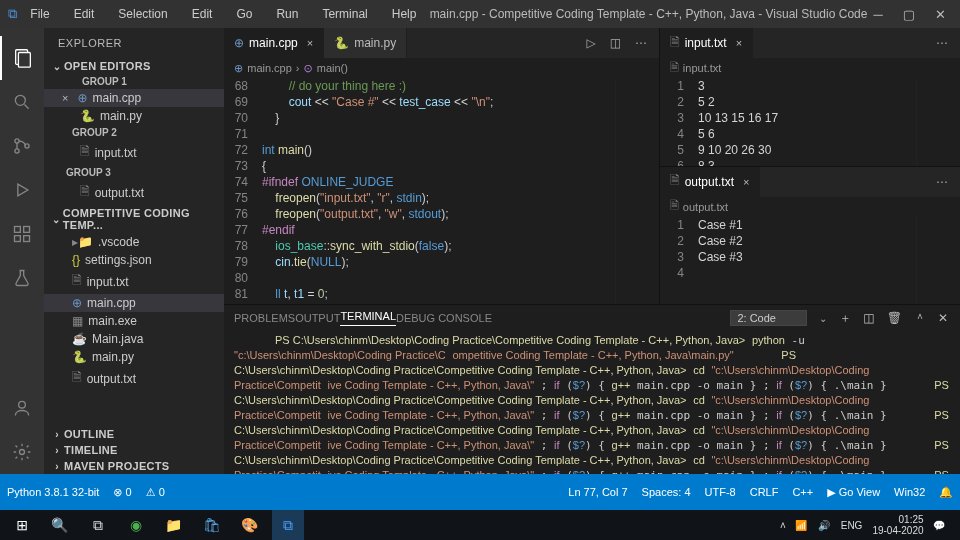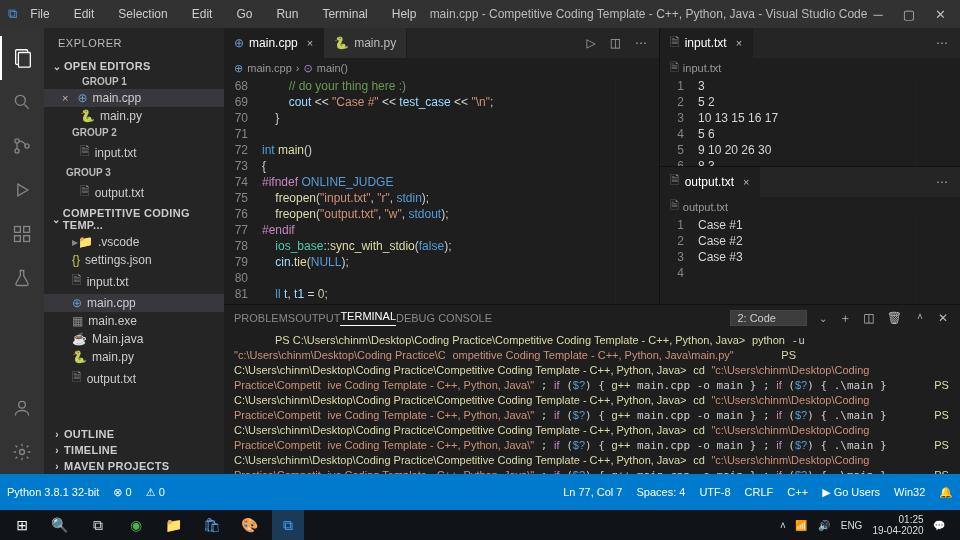--- a/index.html
+++ b/index.html
@@ -385,21 +385,21 @@
       <div class="sb-item">Python 3.8.1 32-bit</div>
       <div class="sb-item">⊗ 0</div>
       <div class="sb-item">⚠ 0</div>
     </div>
   <div class="sb-right" id="sb-right">
       <div class="sb-item">Ln 77, Col 7</div>
       <div class="sb-item">Spaces: 4</div>
       <div class="sb-item">UTF-8</div>
       <div class="sb-item">CRLF</div>
       <div class="sb-item">C++</div>
-      <div class="sb-item">▶ Go Users</div>
+      <div class="sb-item">▶ Go View</div>
       <div class="sb-item">Win32</div>
       <div class="sb-item">🔔</div>
     </div>
 </div>
 
 <div class="taskbar">
   <div class="tb-icon" style="color:#fff;">⊞</div>
   <div class="tb-icon">🔍</div>
   <div class="tb-icon">⧉</div>
   <div class="tb-icon" style="color:#4caf50">◉</div>

